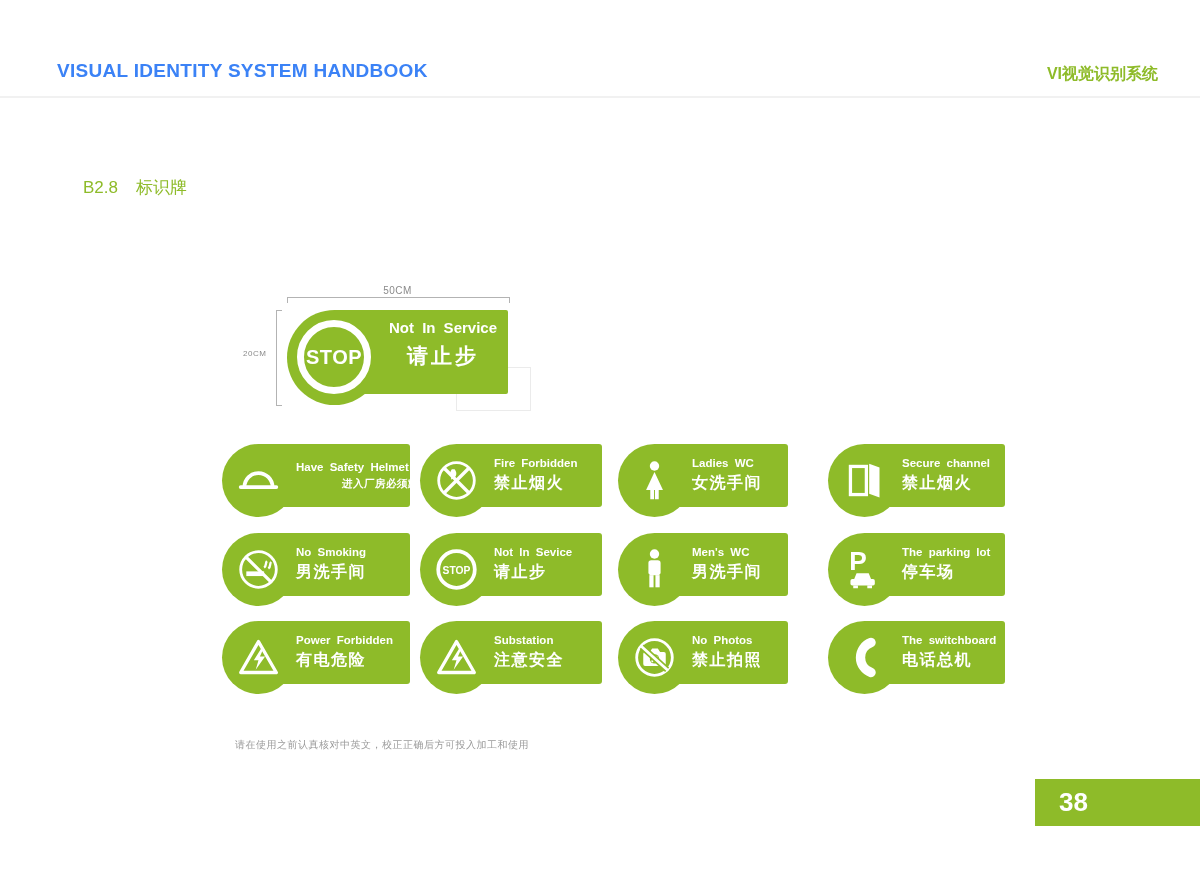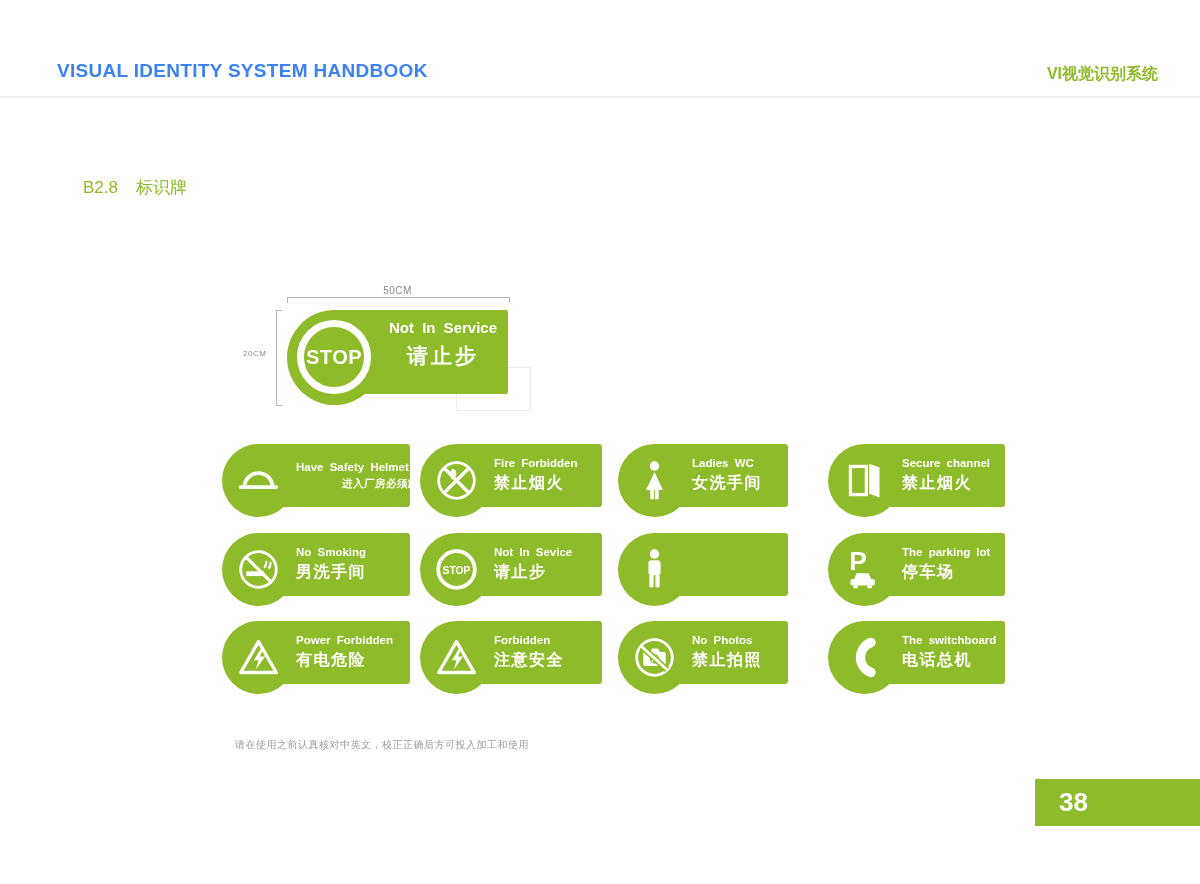--- a/index.html
+++ b/index.html
@@ -192,20 +192,24 @@
     <div class="s-circle"></div>
     <div class="s-rect"></div>
     <div class="s-icon">
       <svg viewBox="0 0 48 48">
           <circle cx="24" cy="7.5" r="5" fill="#fff"></circle>
           <rect x="17.5" y="14" width="13" height="16" rx="3" fill="#fff"></rect>
           <rect x="18.5" y="30" width="4.5" height="13" fill="#fff"></rect>
           <rect x="25" y="30" width="4.5" height="13" fill="#fff"></rect>
         </svg>
     </div>
+    <div class="s-text">
+      <div class="s-en">Men's WC</div>
+      <div class="s-zh">男洗手间</div>
+    </div>
   </div>
 
   <div class="sign c4 r2">
     <div class="s-circle"></div>
     <div class="s-rect"></div>
     <div class="s-icon">
       <svg viewBox="0 0 48 48">
           <text x="17" y="25" text-anchor="middle" font-size="28" font-weight="bold" fill="#fff">P</text>
           <path d="M13 34l2.5-6h13l2.5 6z" fill="#fff"></path>
           <rect x="9" y="34" width="26" height="7" rx="2" fill="#fff"></rect>
@@ -237,21 +241,21 @@
   <div class="sign c2 r3">
     <div class="s-circle"></div>
     <div class="s-rect"></div>
     <div class="s-icon">
       <svg viewBox="0 0 48 48">
           <path d="M24 7L43 40H5z" fill="none" stroke="#fff" stroke-width="3.5" stroke-linejoin="round"></path>
           <path d="M27 14l-8 13h5l-3 10 10-14h-5.5l4-9z" fill="#fff"></path>
         </svg>
     </div>
     <div class="s-text">
-      <div class="s-en">Forbidden</div>
+      <div class="s-en">Substation</div>
       <div class="s-zh">注意安全</div>
     </div>
   </div>
 
   <div class="sign c4 r3">
     <div class="s-circle"></div>
     <div class="s-rect"></div>
     <div class="s-icon">
       <svg viewBox="0 0 48 48">
           <path d="M31 8a17 17 0 0 0 0 32" fill="none" stroke="#fff" stroke-width="10" stroke-linecap="round"></path>

